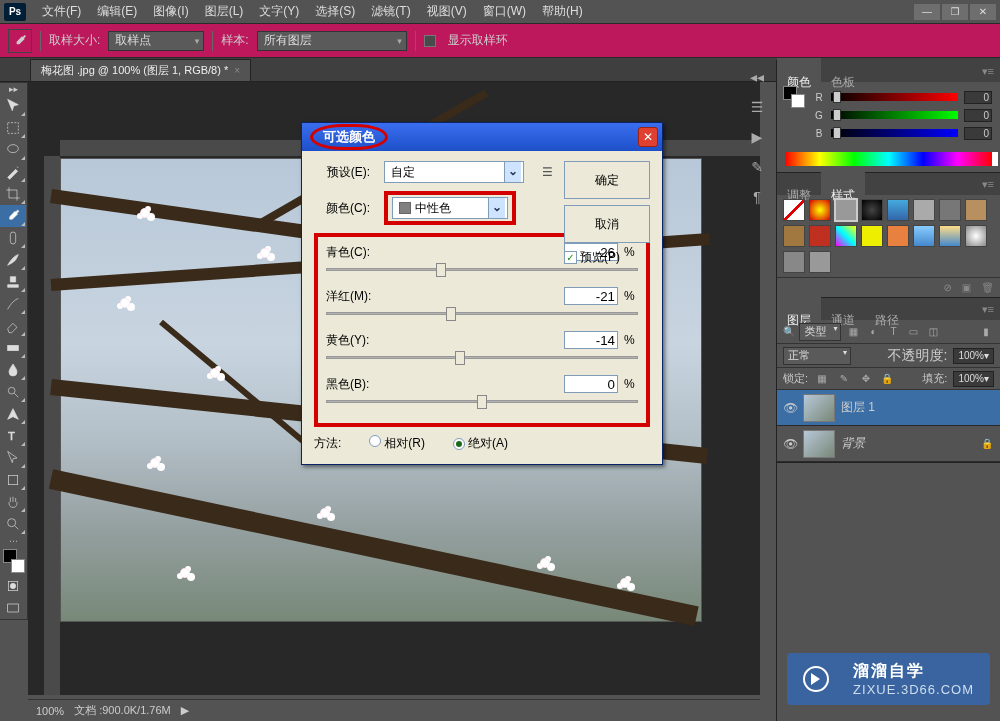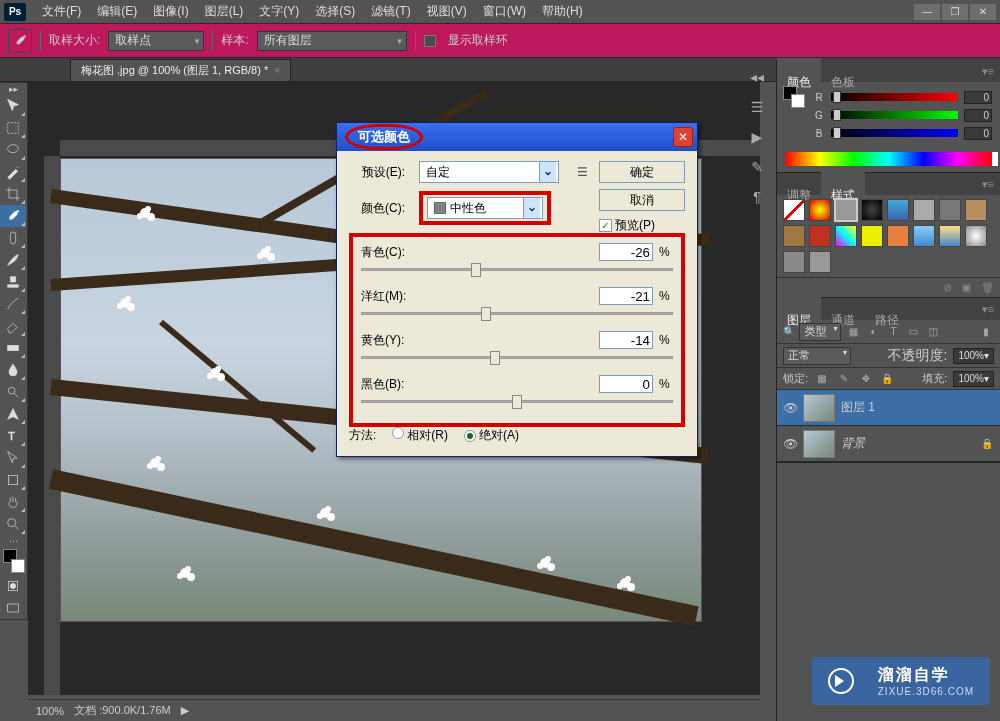--- a/index.html
+++ b/index.html
@@ -17,21 +17,21 @@
 .tool-icon-box { width:24px; height:24px; border:1px solid #444; display:flex; align-items:center; justify-content:center; position:relative;}
 .tool-icon-box svg { width:16px; height:16px;}
 .opt-label { color:#ccc; }
 .opt-select { background:#5a5a5a; border:1px solid #333; color:#ddd; padding:1px 18px 1px 6px; position:relative; height:20px; display:flex; align-items:center;}
 .opt-select::after { content:"▾"; position:absolute; right:4px; font-size:9px; color:#aaa;}
 .checkbox { width:12px; height:12px; border:1px solid #777; display:inline-block; margin-right:4px; background:#4a4a4a;}
 .vdiv { width:1px; height:20px; background:#333; border-right:1px solid #666; }
 
 
 .doctabbar { height:24px; background:#3f3f3f; border-bottom:1px solid #222; display:flex; align-items:flex-end; padding-left:30px;}
-.doctab { background:#535353; padding:3px 10px; color:#eee; border:1px solid #222; border-bottom:none; font-size:11px; display:flex; align-items:center;margin-left:40px;}
+.doctab { background:#535353; padding:3px 10px; color:#eee; border:1px solid #222; border-bottom:none; font-size:11px; display:flex; align-items:center;}
 .doctab .x { margin-left:6px; color:#888; font-size:10px; }
 
 
 .toolbox { position:absolute; top:82px; left:0; width:28px; background:#535353; border:1px solid #333; border-left:none; }
 .tb { width:26px; height:22px; display:flex; align-items:center; justify-content:center; position:relative; cursor:pointer;}
 .tb.sel { background:#3a6ea5;}
 .tb svg { width:16px; height:16px; fill:#ddd; stroke:#ddd;}
 .tb-tri::after { content:""; position:absolute; right:1px; bottom:1px; border:2px solid transparent; border-right-color:#bbb; border-bottom-color:#bbb; }
 .swatch-box { width:22px; height:24px; position:relative; margin:2px auto;}
 .sw-fg { position:absolute; top:0; left:0; width:14px; height:14px; background:#000; border:1px solid #888;}
@@ -85,54 +85,54 @@
 .layer-item.selected { background:#3a6ea5;}
 .eye { width:14px; color:#ccc; font-size:12px;}
 .thumb-l { width:32px; height:28px; background:linear-gradient(135deg,#b8c8d8,#788878); border:1px solid #777;}
 .lock-i { margin-left:auto; color:#aaa; font-size:10px;}
 
 
 .wm { position:absolute; right:10px; bottom:16px; background:#3a64a0; color:#fff; padding:8px 16px; display:flex; align-items:center; gap:24px; border-radius:4px;}
 .wm .play { width:26px; height:26px; border:2px solid #fff; border-radius:50%; display:flex; align-items:center; justify-content:center;}
 .wm .play::before { content:""; border:6px solid transparent; border-left:9px solid #fff; margin-left:4px;}
 .wm .t1 { font-size:16px; font-weight:bold; letter-spacing:2px;}
-.wm .t2 { font-size:10px; color:#cde; letter-spacing:1px;}
+.wm .t2 { font-size:13px; color:#cde; letter-spacing:1px;}
 
 
 .status { position:absolute; bottom:0; left:28px; right:240px; height:22px; background:#535353; border-top:1px solid #333; display:flex; align-items:center; padding:0 8px; gap:10px; color:#ccc; font-size:11px;}
 
 
 .dock { position:absolute; top:62px; right:228px; width:30px; display:flex; flex-direction:column; align-items:center; gap:12px; padding-top:6px;}
 .dock .d { width:20px; height:18px; color:#aaa; display:flex; align-items:center; justify-content:center; font-size:14px;}
 
 
-.dialog { position:absolute; top:122px; left:336px; width:362px; background:#ece9d8; border:1px solid #0a246a; box-shadow:2px 2px 4px rgba(0,0,0,.5);}
+.dialog { position:absolute; top:122px; left:301px; width:362px; background:#ece9d8; border:1px solid #0a246a; box-shadow:2px 2px 4px rgba(0,0,0,.5);}
 .dlg-title { height:28px; background:linear-gradient(180deg,#3a6ef0,#1d50c8); display:flex; align-items:center; padding:0 4px;}
 .dlg-title .circ { border:3px solid #d40000; border-radius:50%/60%; padding:1px 10px; color:#fff; font-weight:bold; font-size:13px; margin-left:4px;}
 .dlg-close { margin-left:auto; width:20px; height:20px; background:#e04030; border:1px solid #a02010; color:#fff; display:flex; align-items:center; justify-content:center; font-size:12px; border-radius:3px;}
 .dlg-body { padding:10px 12px 12px; position:relative; color:#000;}
 .dlg-row { display:flex; align-items:center; gap:14px; margin-bottom:8px;}
 .dlg-lbl { width:56px; text-align:right;}
 .win-select { height:22px; border:1px solid #7f9db9; background:#fff; color:#000; padding:0 12px 0 6px; position:relative; display:flex; align-items:center;}
 .win-select.short { width:140px;}
 .win-select::after { content:"⌄"; position:absolute; right:2px; top:0; width:16px; height:20px; background:#cde3ff; border-left:1px solid #7f9db9; text-align:center; color:#235; font-weight:bold; line-height:18px;}
 .sw-neutral { width:12px; height:12px; background:#808080; border:1px solid #666; display:inline-block; margin-right:4px; vertical-align:middle;}
-.btn { width:86px; height:22px; border:1px solid #7f9db9; background:#ece9d8; color:#000; display:flex; align-items:center; justify-content:center; cursor:pointer; margin-bottom:6px;}
+.btn { width:86px; height:38px; border:1px solid #7f9db9; background:#ece9d8; color:#000; display:flex; align-items:center; justify-content:center; cursor:pointer; margin-bottom:6px;}
 .btn-col { position:absolute; right:12px; top:10px;}
 .chk-row { display:flex; align-items:center; gap:3px;}
 .chk { width:13px; height:13px; border:1px solid #7f9db9; background:#fff; display:flex; align-items:center; justify-content:center; color:#1a8a1a; font-size:10px;}
 .red-box { border:4px solid #d40000; padding:6px 8px 4px; margin-top:4px;}
 .slider-row { display:flex; align-items:center; gap:6px; margin-bottom:2px;}
 .slider-row .sl-lbl { width:56px; color:#000;}
 .slider-row .sl-inp { width:54px; height:18px; border:1px solid #7f9db9; background:#fff; color:#000; text-align:right; padding-right:2px;}
 .slider-row .pct { width:14px;}
 .slider-track { height:14px; position:relative; margin-bottom:10px;}
 .slider-track .bar { position:absolute; top:5px; left:0; right:0; height:3px; background:linear-gradient(180deg,#888,#ddd); border:1px solid #999;}
 .slider-track .th { position:absolute; top:0; width:10px; height:14px; background:#ece9d8; border:1px solid #888;}
-.method-row { display:flex; align-items:center; gap:16px; }
+.method-row { display:flex; align-items:center; gap:28px; margin-top:8px;}
 .radio { width:12px; height:12px; border:1px solid #7f9db9; border-radius:50%; display:inline-flex; align-items:center; justify-content:center; margin-right:3px; background:#fff;}
 .radio.on::after { content:""; width:6px; height:6px; background:#1a6a1a; border-radius:50%;}
 .color-select-box { border:4px solid #d40000; padding:2px 4px; display:flex; align-items:center; position:relative;}
 
 
 .ruler-h { position:absolute; top:58px; left:32px; right:0; height:16px; background:#4a4a4a;}
 .ruler-v { position:absolute; top:74px; left:16px; bottom:0; width:16px; background:#4a4a4a;}
 
 </style>
 </head>

